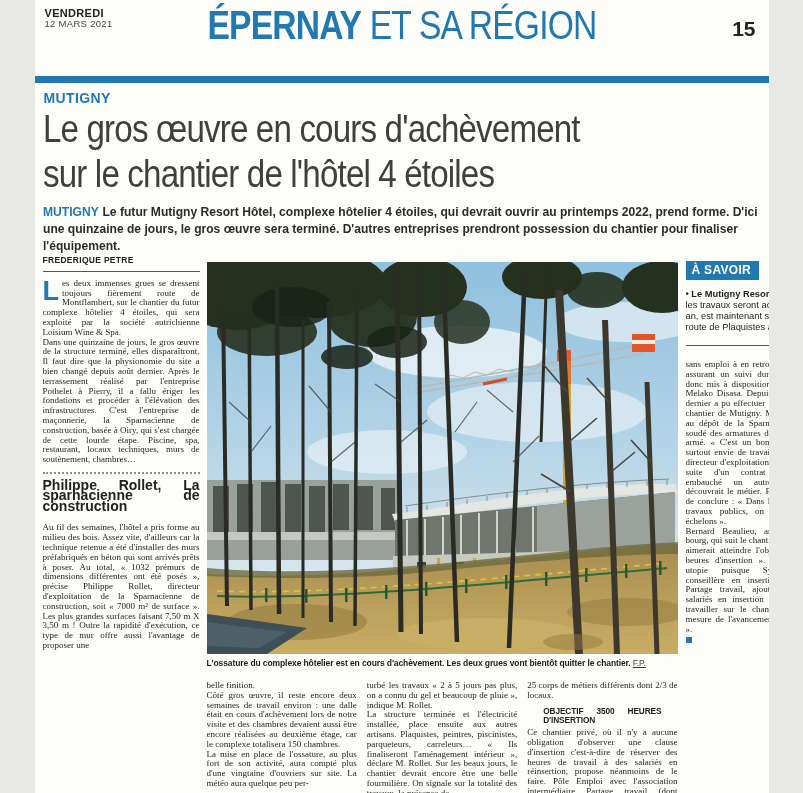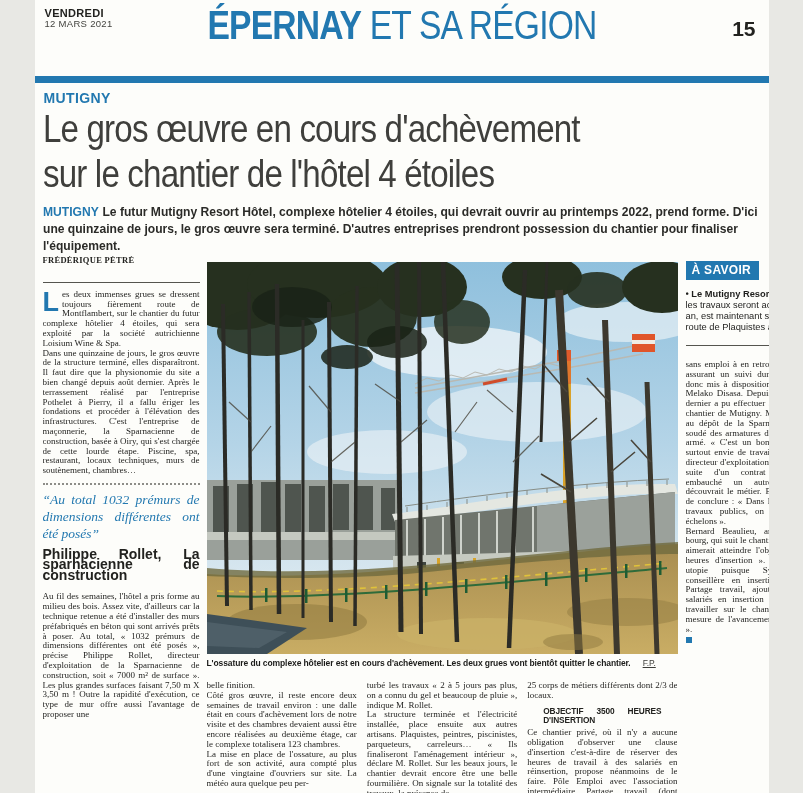--- a/index.html
+++ b/index.html
@@ -28,34 +28,34 @@
         transform:scaleX(.93);transform-origin:left top;}
   .lede .loc{color:#2278b0;margin-right:4px;}
   
   .col-left{position:absolute;left:8px;top:256px;width:157px;height:537px;overflow:hidden;}
   .col-right{position:absolute;left:651px;top:260px;width:147px;height:533px;overflow:hidden;}
   .photo-block{position:absolute;left:172px;top:262px;width:471px;}
   .mid-cols{position:absolute;left:172px;top:681px;width:471px;height:112px;display:flex;gap:10px;overflow:hidden;}
   .mid-col{flex:1;overflow:hidden;}
   .body-text{font-size:9px;line-height:9.8px;text-align:justify;}
   .body-text p{margin:0;}
-  .byline{font-family:Liberation Serif, serif;font-weight:bold;font-size:8.5px;letter-spacing:.3px;
-          color:#22221f;border-bottom:1px solid #55554f;padding-bottom:16px;margin-bottom:7px;}
+  .byline{font-family:Liberation Sans, sans-serif;font-weight:bold;font-size:8.5px;letter-spacing:.3px;
+          color:#22221f;border-bottom:1px solid #55554f;padding-bottom:5px;margin-bottom:7px;}
   .dropcap{float:left;font-family:"Liberation Sans",sans-serif;font-weight:bold;font-size:27px;
            line-height:22px;color:#2278b0;margin:1px 3px 0 0;}
   .dotted-rule{border:0;border-top:2px dotted #8d8d88;margin:7px 0 6px;}
   .pull-quote{font-family:"Liberation Serif",serif;font-style:italic;font-size:13.5px;line-height:17px;
               color:#2278b0;margin:2px 0 7px;}
   .pq-attr{font-family:"Liberation Sans",sans-serif;font-weight:bold;font-size:14px;line-height:10.5px;
            color:#22221f;margin-bottom:12px;}
   .subhead{font-family:"Liberation Sans",sans-serif;font-weight:bold;font-size:8.3px;letter-spacing:-.1px;
            color:#22221f;margin:6px 16px 2px;}
   .caption{margin-top:4px;font-family:"Liberation Sans",sans-serif;font-weight:bold;font-size:8.5px;
            color:#1c1c1a;letter-spacing:-.1px;}
-  .caption .credit{font-weight:normal;color:#3c3c38;margin-left:12px;text-decoration:underline;}
+  .caption .credit{font-weight:normal;color:#3c3c38;margin-left:2px;text-decoration:underline;}
   
   .savoir-title{display:inline-block;font-family:"Liberation Sans",sans-serif;font-weight:bold;
                 font-size:12px;color:#fff;background:#2278b0;padding:2px 8px 3px 6px;letter-spacing:.3px;}
   .savoir-items{margin-top:9px;font-family:"Liberation Sans",sans-serif;font-size:9.3px;line-height:11px;
                 color:#1e1e1c;}
   .savoir-items .item{margin-bottom:1px;}
   .savoir-items .b{font-weight:bold;margin-top:32px;}
   .savoir-rule{border:0;border-top:1px solid #55554f;margin:12px 0 14px;}
   .end-mark{display:block;width:6px;height:6px;background:#2278b0;margin-top:3px;}
   .photo-frame{width:471px;height:392px;overflow:hidden;background:#bcd6e6;}
@@ -78,21 +78,20 @@
     <div>Le gros œuvre en cours d'achèvement</div>
     <div>sur le chantier de l'hôtel 4 étoiles</div>
   </div>
   <div class="lede"><span class="loc">MUTIGNY</span><span>Le futur Mutigny Resort Hôtel, complexe hôtelier 4 étoiles, qui devrait ouvrir au printemps 2022, prend forme. D'ici une quinzaine de jours, le gros œuvre sera terminé. D'autres entreprises prendront possession du chantier pour finaliser l'équipement.</span></div>
 
   <div class="col-left body-text">
     <div class="byline">FRÉDÉRIQUE PÉTRÉ</div>
     <p><span class="dropcap">L</span><span>es deux immenses grues se dressent toujours fièrement route de Montflambert, sur le chantier du futur complexe hôtelier 4 étoiles, qui sera exploité par la société autrichienne Loisium Wine &amp; Spa.</span></p>
     <p>Dans une quinzaine de jours, le gros œuvre de la structure terminé, elles disparaîtront. Il faut dire que la physionomie du site a bien changé depuis août dernier. Après le terrassement réalisé par l'entreprise Pothelet à Pierry, il a fallu ériger les fondations et procéder à l'élévation des infrastructures. C'est l'entreprise de maçonnerie, la Sparnacienne de construction, basée à Oiry, qui s'est chargée de cette lourde étape. Piscine, spa, restaurant, locaux techniques, murs de soutènement, chambres…</p>
     <hr class="dotted-rule">
-    <div class="pull-quote">“Au total 1032 prémurs de dimensions différentes ont été posés”</div>
     <div class="pq-attr">Philippe Rollet, La sparnacienne de construction</div>
     <p>Au fil des semaines, l'hôtel a pris forme au milieu des bois. Assez vite, d'ailleurs car la technique retenue a été d'installer des murs préfabriqués en béton qui sont arrivés prêts à poser. Au total, « 1032 prémurs de dimensions différentes ont été posés », précise Philippe Rollet, directeur d'exploitation de la Sparnacienne de construction, soit « 7000 m² de surface ». Les plus grandes surfaces faisant 7,50 m X 3,50 m ! Outre la rapidité d'exécution, ce type de mur offre aussi l'avantage de proposer une</p>
   </div>
 
   <div class="photo-block">
     <div class="photo-frame">
       <svg width="471" height="392" viewBox="0 0 471 392" xmlns="http://www.w3.org/2000/svg">
         <defs>
           <linearGradient id="sky" x1="0" y1="0" x2="0" y2="1">
             <stop offset="0" stop-color="#8fc0dd"></stop>
@@ -243,21 +242,21 @@
         </g>
         <ellipse cx="366" cy="380" rx="30" ry="8" fill="#8f7a3f" opacity=".5"></ellipse>
       </svg>
     </div>
     <div class="caption"><span>L'ossature du complexe hôtelier est en cours d'achèvement. Les deux grues vont bientôt quitter le chantier.</span><span class="credit">F.P.</span></div>
   </div>
 
   <div class="mid-cols">
     <div class="mid-col body-text">
       <p>belle finition.</p>
-      <p>Côté gros œuvre, il reste encore deux semaines de travail environ : une dalle était en cours d'achèvement lors de notre visite et des chambres devaient aussi être encore réalisées au deuxième étage, car le complexe totalisera 123 chambres.</p>
+      <p>Côté gros œuvre, il reste encore deux semaines de travail environ : une dalle était en cours d'achèvement lors de notre visite et des chambres devaient aussi être encore réalisées au deuxième étage, car le complexe totalisera 150 chambres.</p>
       <p>La mise en place de l'ossature, au plus fort de son activité, aura compté plus d'une vingtaine d'ouvriers sur site. La météo aura quelque peu per-</p>
     </div>
     <div class="mid-col body-text">
       <p>turbé les travaux « 2 à 5 jours pas plus, on a connu du gel et beaucoup de pluie », indique M. Rollet.</p>
       <p>La structure terminée et l'électricité installée, place ensuite aux autres artisans. Plaquistes, peintres, piscinistes, parqueteurs, carreleurs… « Ils finaliseront l'aménagement intérieur », déclare M. Rollet. Sur les beaux jours, le chantier devrait encore être une belle fourmilière. On signale sur la totalité des travaux, la présence de</p>
     </div>
     <div class="mid-col body-text">
       <p>25 corps de métiers différents dont 2/3 de locaux.</p>
       <div class="subhead">OBJECTIF 3500 HEURES D'INSERTION</div>
       <p>Ce chantier privé, où il n'y a aucune obligation d'observer une clause d'insertion c'est-à-dire de réserver des heures de travail à des salariés en réinsertion, propose néanmoins de le faire. Pôle Emploi avec l'association intermédiaire Partage travail (dont l'objectif est d'aider des personnes</p>

